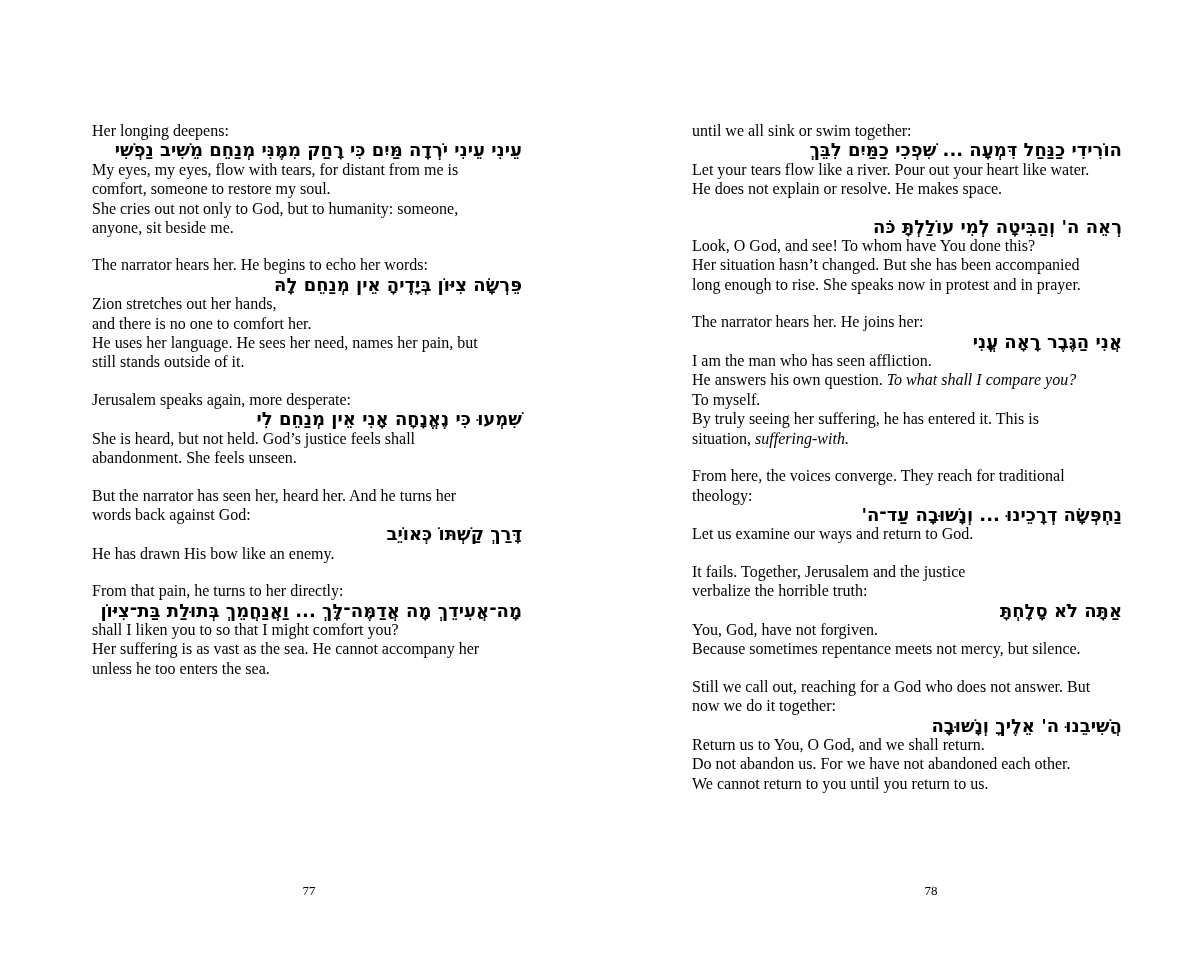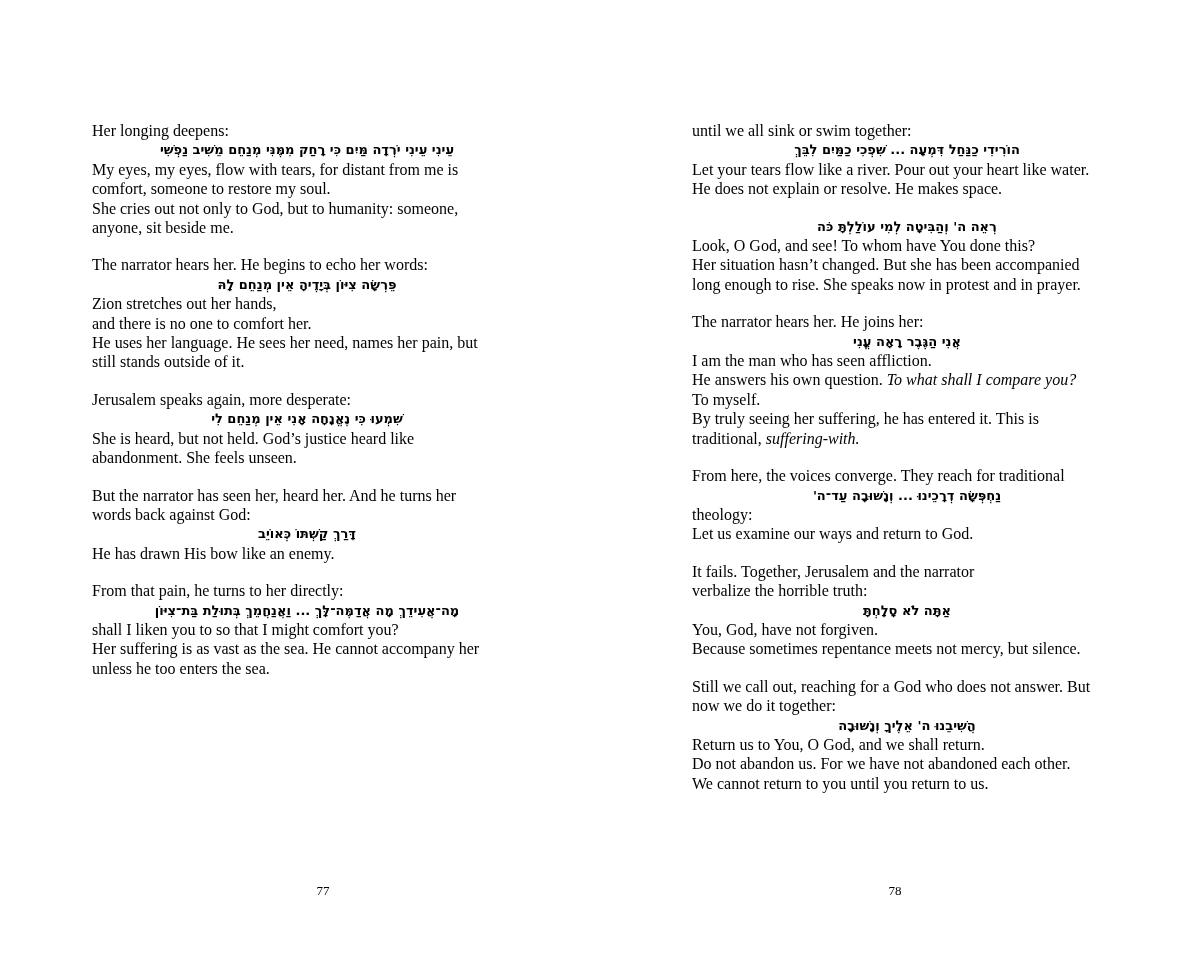--- a/index.html
+++ b/index.html
@@ -31,37 +31,37 @@
     line-height: 19.4px;
     color: #000000;
   }
   #col-0 { left: 92px; }
   #col-1 { left: 692px; }
   .block { margin: 0 0 18px 0; }
   .line { white-space: nowrap; }
   .line.he {
     font-family: "DejaVu Sans", sans-serif;
     font-weight: bold;
-    font-size: 13px;
+    font-size: 18px;
     direction: rtl;
-    text-align: center;
+    text-align: right;
     line-height: 19.4px;
   }
   .it { font-style: italic; }
   .page-number {
     position: absolute;
     top: 883px;
     width: 430px;
     text-align: center;
     font-family: "Liberation Serif", serif;
     font-size: 13px;
     color: #000000;
   }
-  #pn-0 { left: 108px; }
-  #pn-1 { left: 680px; text-align: center; }
+  #pn-0 { left: 94px; }
+  #pn-1 { left: 716px; text-align: center; }
 </style>
 </head>
 <body>
 
 <div class="spread">
   <div>
     <div class="col" id="col-0">
         <div class="block">
           <div class="line en"><span>Her longing deepens:</span></div>
           <div class="line he" dir="rtl"><span>עֵינִי עֵינִי יֹרְדָה מַּיִם כִּי רָחַק מִמֶּנִּי מְנַחֵם מֵשִׁיב נַפְשִׁי</span></div>
@@ -74,21 +74,21 @@
           <div class="line en"><span>The narrator hears her. He begins to echo her words:</span></div>
           <div class="line he" dir="rtl"><span>פֵּרְשָׂה צִיּוֹן בְּיָדֶיהָ אֵין מְנַחֵם לָהּ</span></div>
           <div class="line en"><span>Zion stretches out her hands,</span></div>
           <div class="line en"><span>and there is no one to comfort her.</span></div>
           <div class="line en"><span>He uses her language. He sees her need, names her pain, but</span></div>
           <div class="line en"><span>still stands outside of it.</span></div>
         </div>
         <div class="block">
           <div class="line en"><span>Jerusalem speaks again, more desperate:</span></div>
           <div class="line he" dir="rtl"><span>שִׁמְעוּ כִּי נֶאֱנָחָה אָנִי אֵין מְנַחֵם לִי</span></div>
-          <div class="line en"><span>She is heard, but not held. God’s justice heard like</span></div>
+          <div class="line en"><span>She is heard, but not held. God’s justice feels shall</span></div>
           <div class="line en"><span>abandonment. She feels unseen.</span></div>
         </div>
         <div class="block">
           <div class="line en"><span>But the narrator has seen her, heard her. And he turns her</span></div>
           <div class="line en"><span>words back against God:</span></div>
           <div class="line he" dir="rtl"><span>דָּרַךְ קַשְׁתּוֹ כְּאוֹיֵב</span></div>
           <div class="line en"><span>He has drawn His bow like an enemy.</span></div>
         </div>
         <div class="block">
           <div class="line en"><span>From that pain, he turns to her directly:</span></div>
@@ -114,30 +114,30 @@
           <div class="line en"><span>Her situation hasn’t changed. But she has been accompanied</span></div>
           <div class="line en"><span>long enough to rise. She speaks now in protest and in prayer.</span></div>
         </div>
         <div class="block">
           <div class="line en"><span>The narrator hears her. He joins her:</span></div>
           <div class="line he" dir="rtl"><span>אֲנִי הַגֶּבֶר רָאָה עֳנִי</span></div>
           <div class="line en"><span>I am the man who has seen affliction.</span></div>
           <div class="line en"><span>He answers his own question. </span><span class="it">To what shall I compare you?</span></div>
           <div class="line en"><span>To myself.</span></div>
           <div class="line en"><span>By truly seeing her suffering, he has entered it. This is</span></div>
-          <div class="line en"><span>traditional, </span><span class="it">suffering-with.</span></div>
+          <div class="line en"><span>situation, </span><span class="it">suffering-with.</span></div>
         </div>
         <div class="block">
           <div class="line en"><span>From here, the voices converge. They reach for traditional</span></div>
+          <div class="line en"><span>theology:</span></div>
           <div class="line he" dir="rtl"><span>נַחְפְּשָׂה דְרָכֵינוּ ... וְנָשׁוּבָה עַד־ה'</span></div>
-          <div class="line en"><span>theology:</span></div>
           <div class="line en"><span>Let us examine our ways and return to God.</span></div>
         </div>
         <div class="block">
-          <div class="line en"><span>It fails. Together, Jerusalem and the narrator</span></div>
+          <div class="line en"><span>It fails. Together, Jerusalem and the justice</span></div>
           <div class="line en"><span>verbalize the horrible truth:</span></div>
           <div class="line he" dir="rtl"><span>אַתָּה לֹא סָלָחְתָּ</span></div>
           <div class="line en"><span>You, God, have not forgiven.</span></div>
           <div class="line en"><span>Because sometimes repentance meets not mercy, but silence.</span></div>
         </div>
         <div class="block">
           <div class="line en"><span>Still we call out, reaching for a God who does not answer. But</span></div>
           <div class="line en"><span>now we do it together:</span></div>
           <div class="line he" dir="rtl"><span>הֲשִׁיבֵנוּ ה' אֵלֶיךָ וְנָשׁוּבָה</span></div>
           <div class="line en"><span>Return us to You, O God, and we shall return.</span></div>

